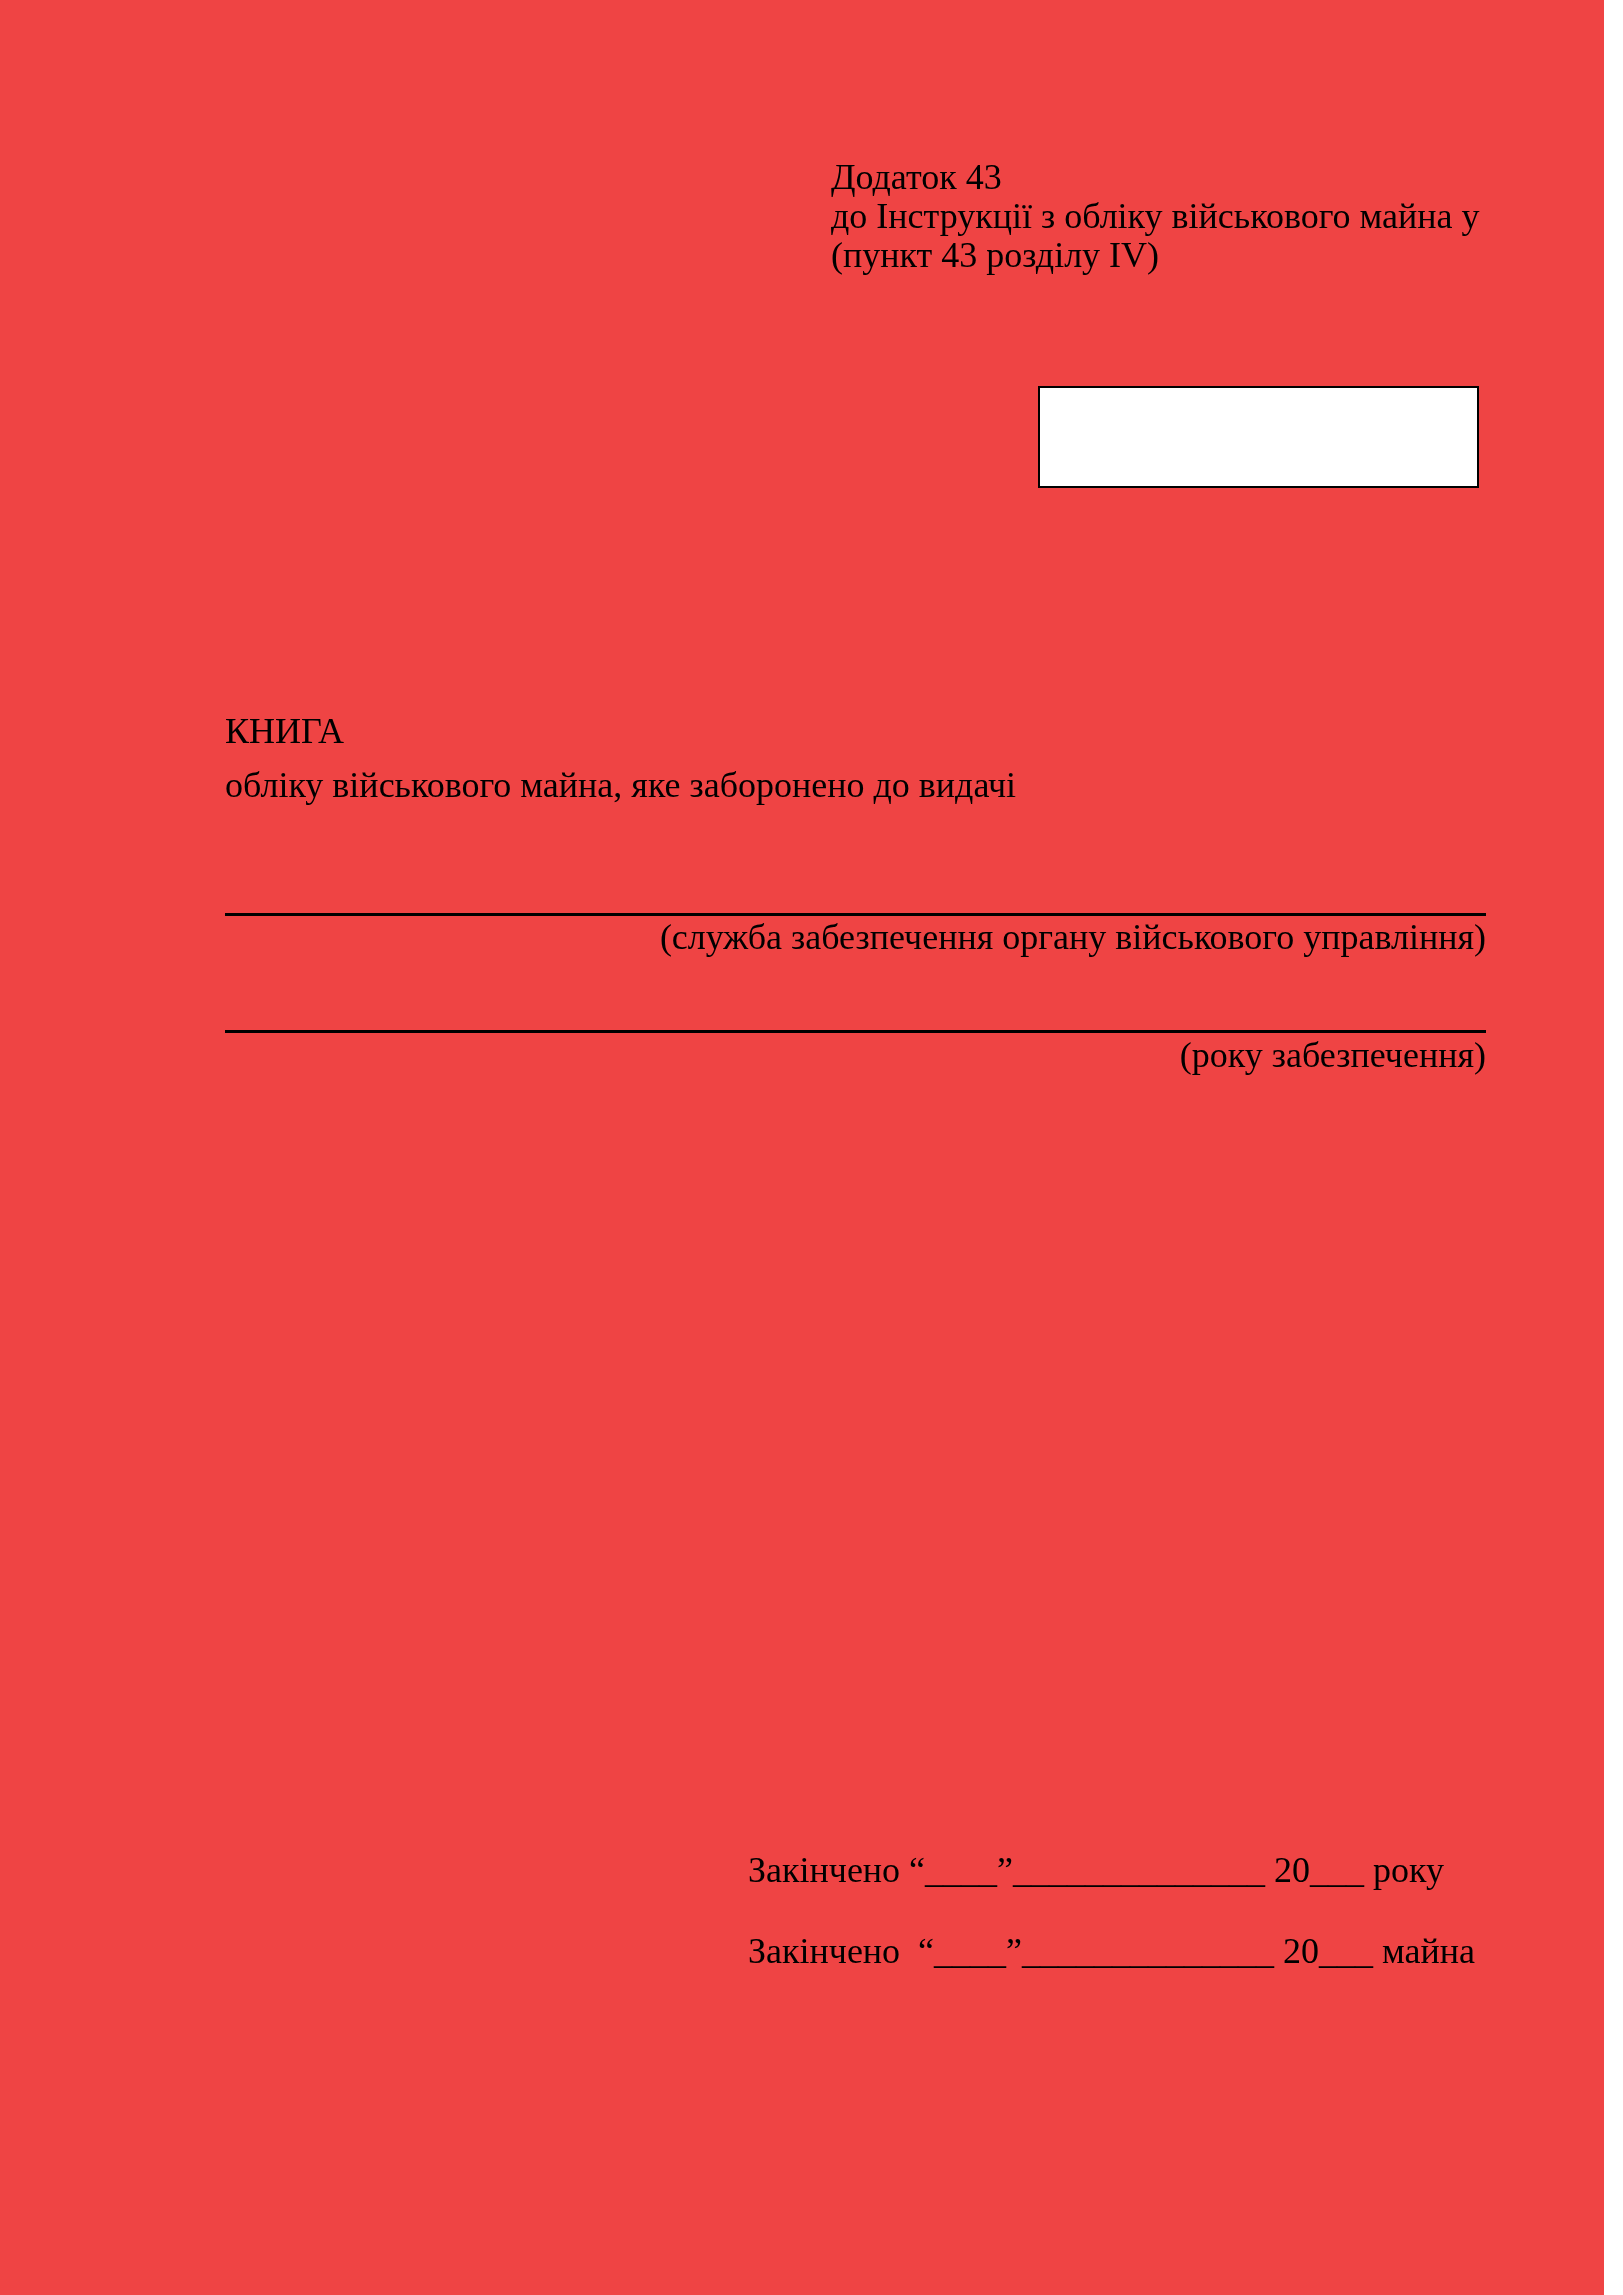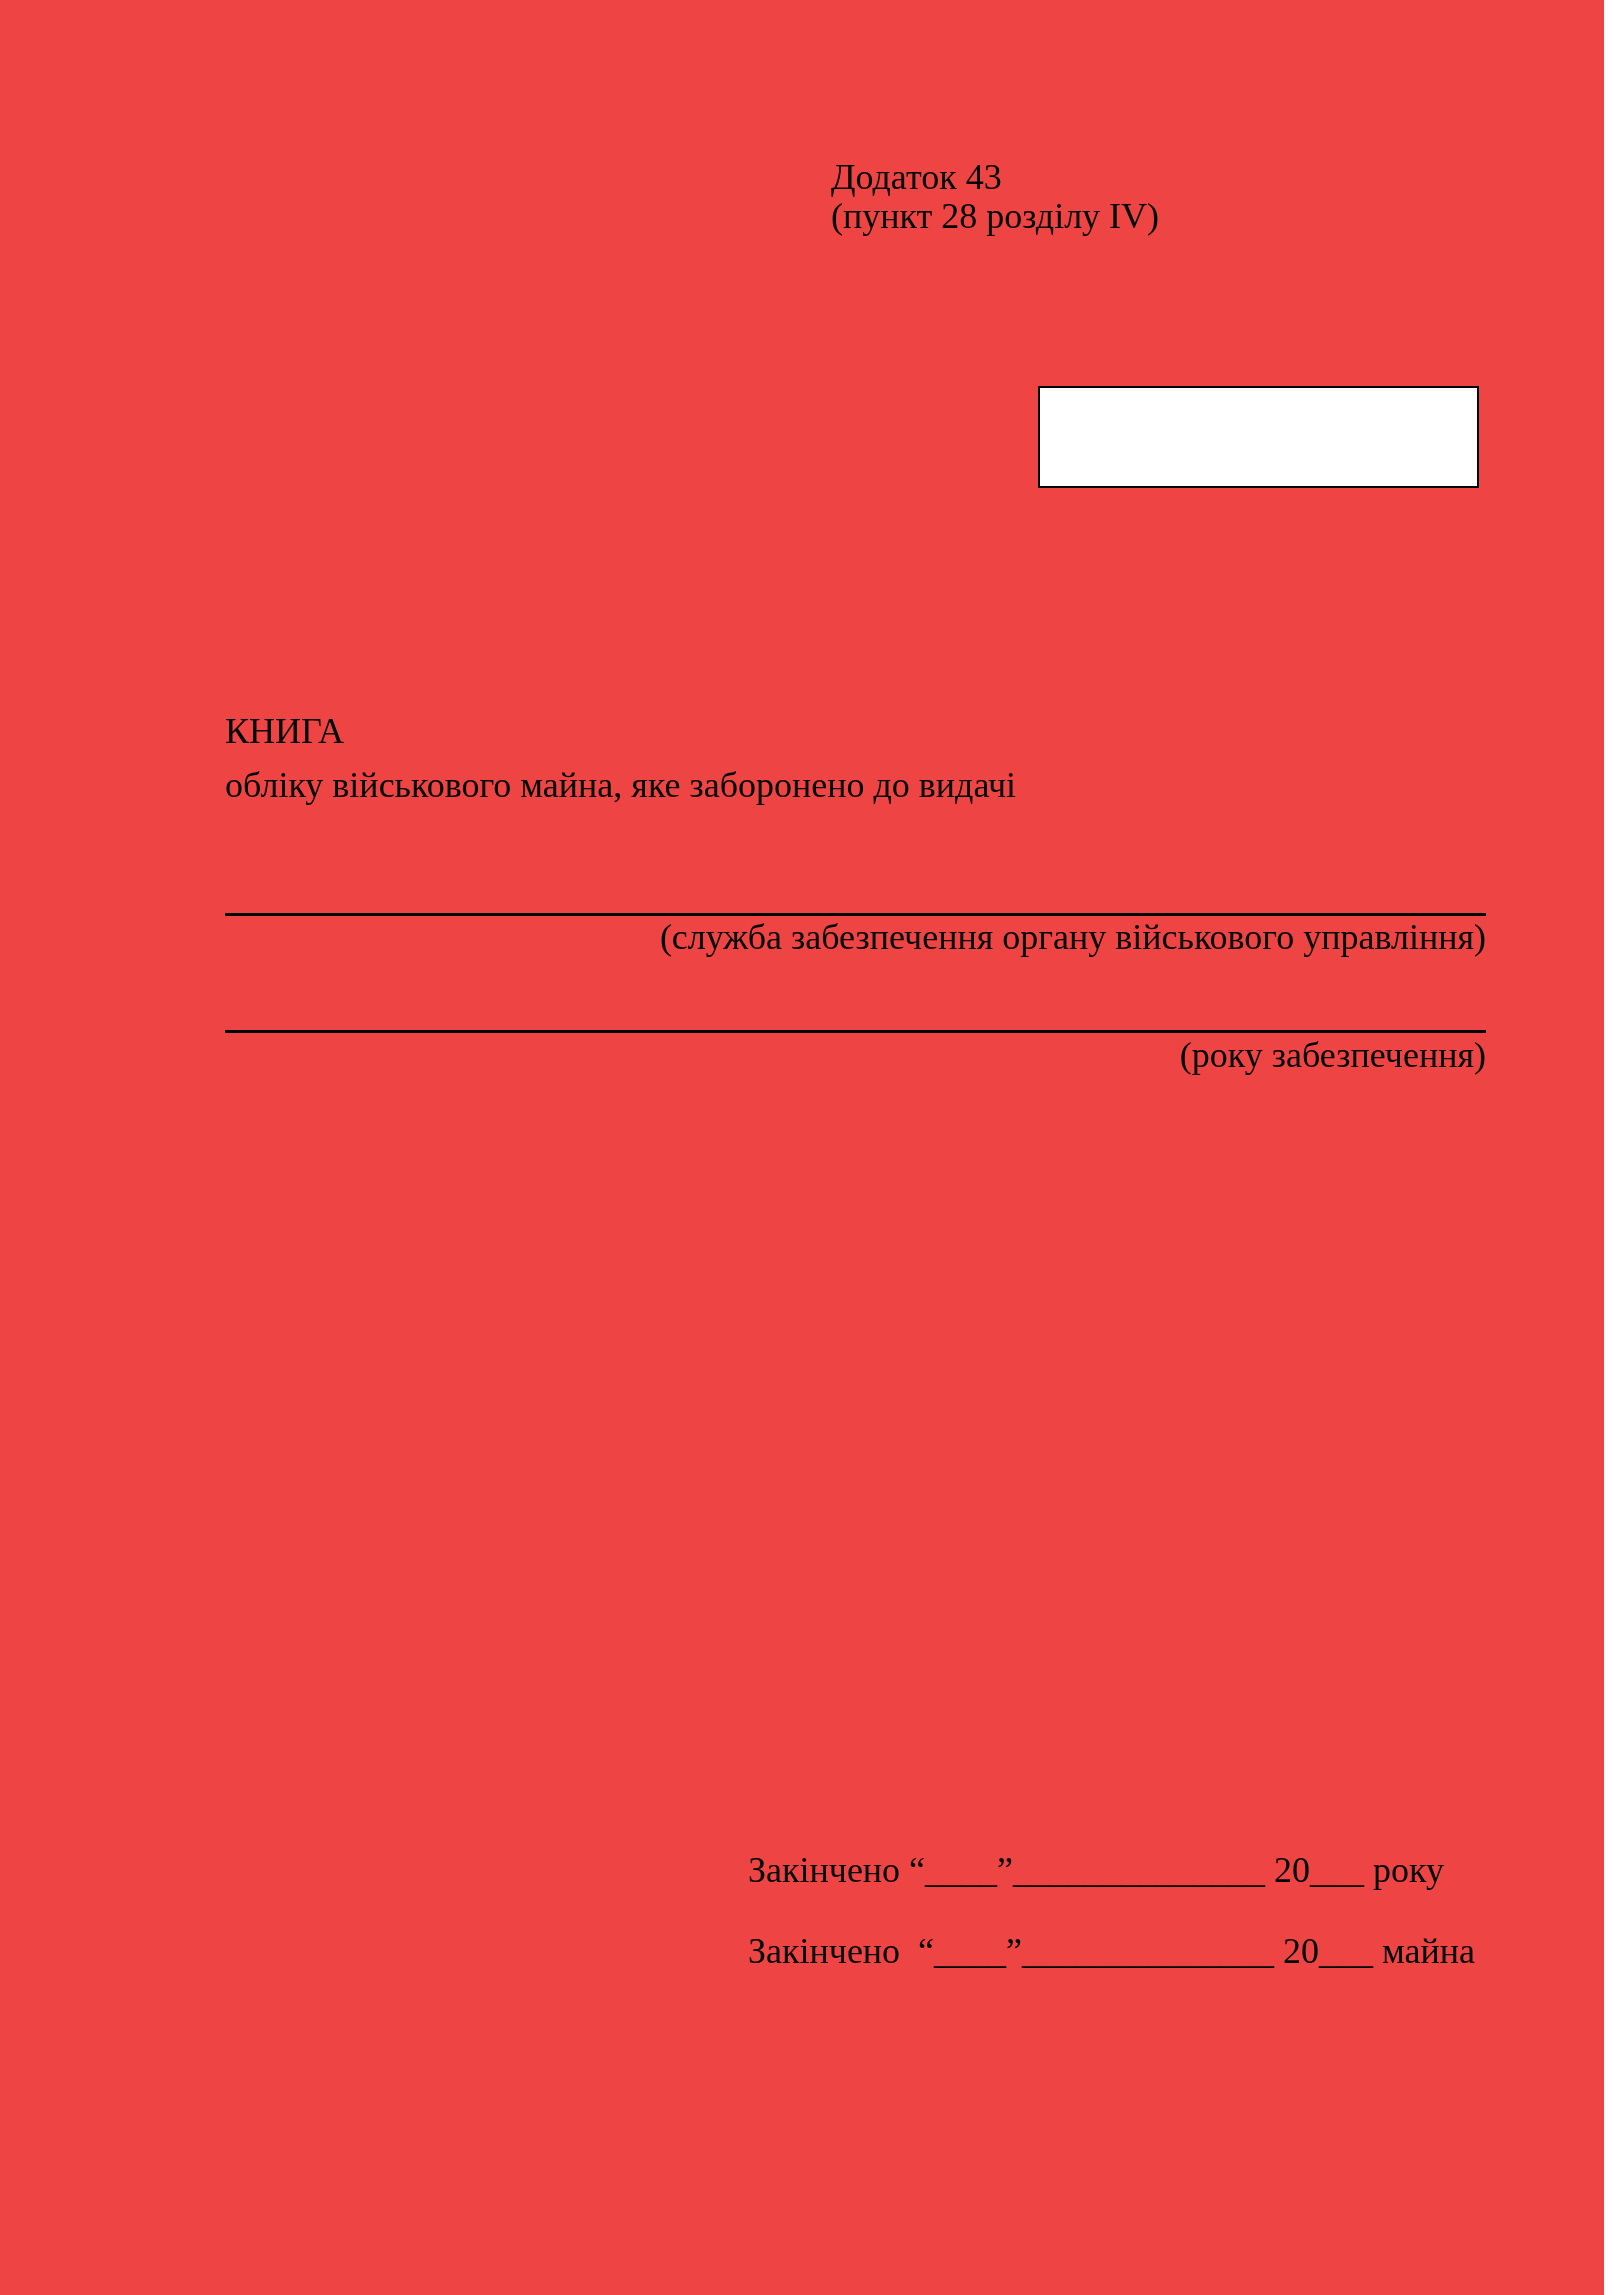--- a/index.html
+++ b/index.html
@@ -74,21 +74,22 @@
   .footer-line.l1 { top: 1851px; }
   .footer-line.l2 { top: 1932px; }
 </style>
 </head>
 <body>
 
 <div class="page">
 
   <div class="header-note">
     <div>Додаток 43</div>
-    <div>(пункт 28 розділу IV)</div>
+    <div>до Інструкції з обліку військового майна у</div>
+    <div>(пункт 43 розділу IV)</div>
   </div>
 
   <div class="stamp-box"></div>
 
   <div class="title-block">
     <div class="title-main">КНИГА</div>
     <div class="title-sub">обліку військового майна, яке заборонено до видачі</div>
   </div>
 
   <div class="rule-line f1"></div>

